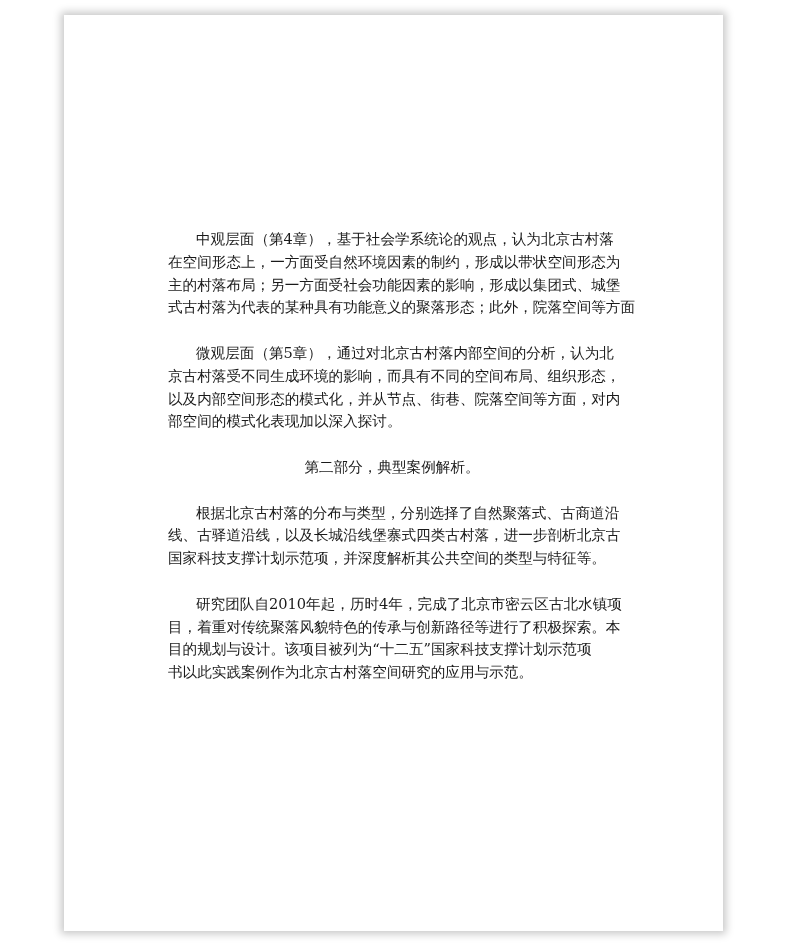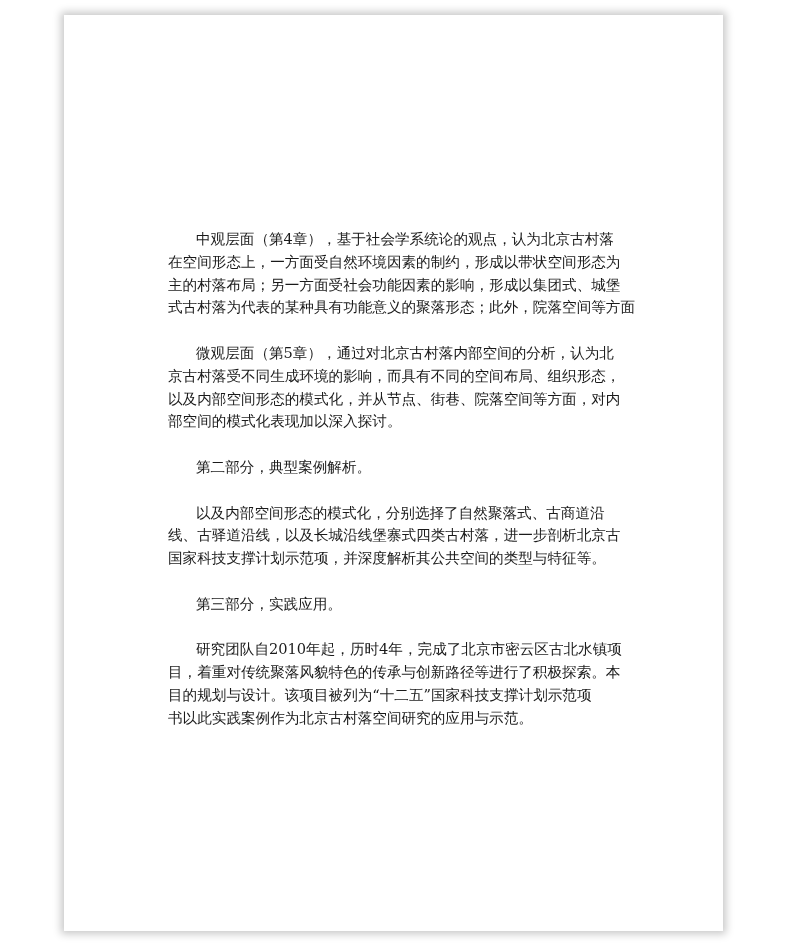--- a/index.html
+++ b/index.html
@@ -34,20 +34,21 @@
   }
   .para {
     margin: 0 0 22.8px 0;
   }
   .line {
     display: block;
     white-space: nowrap;
   }
   .line.indent {
     padding-left: 28px;
+    text-align: center;
   }
 </style>
 </head>
 <body>
 
 <div class="page">
 </div>
 
 <div class="content">
 
@@ -63,28 +64,25 @@
     <span class="line">京古村落受不同生成环境的影响，而具有不同的空间布局、组织形态，</span>
     <span class="line">以及内部空间形态的模式化，并从节点、街巷、院落空间等方面，对内</span>
     <span class="line">部空间的模式化表现加以深入探讨。</span>
   </p>
 
   <p class="para">
     <span class="line indent">第二部分，典型案例解析。</span>
   </p>
 
   <p class="para">
-    <span class="line indent">以及内部空间形态的模式化，分别选择了自然聚落式、古商道沿</span>
+    <span class="line indent">根据北京古村落的分布与类型，分别选择了自然聚落式、古商道沿</span>
     <span class="line">线、古驿道沿线，以及长城沿线堡寨式四类古村落，进一步剖析北京古</span>
     <span class="line">国家科技支撑计划示范项，并深度解析其公共空间的类型与特征等。</span>
   </p>
 
-  <p class="para">
-    <span class="line indent">第三部分，实践应用。</span>
-  </p>
 
   <p class="para">
     <span class="line indent">研究团队自2010年起，历时4年，完成了北京市密云区古北水镇项</span>
     <span class="line">目，着重对传统聚落风貌特色的传承与创新路径等进行了积极探索。本</span>
     <span class="line">目的规划与设计。该项目被列为“十二五”国家科技支撑计划示范项</span>
     <span class="line">书以此实践案例作为北京古村落空间研究的应用与示范。</span>
   </p>
 
 </div>
 

